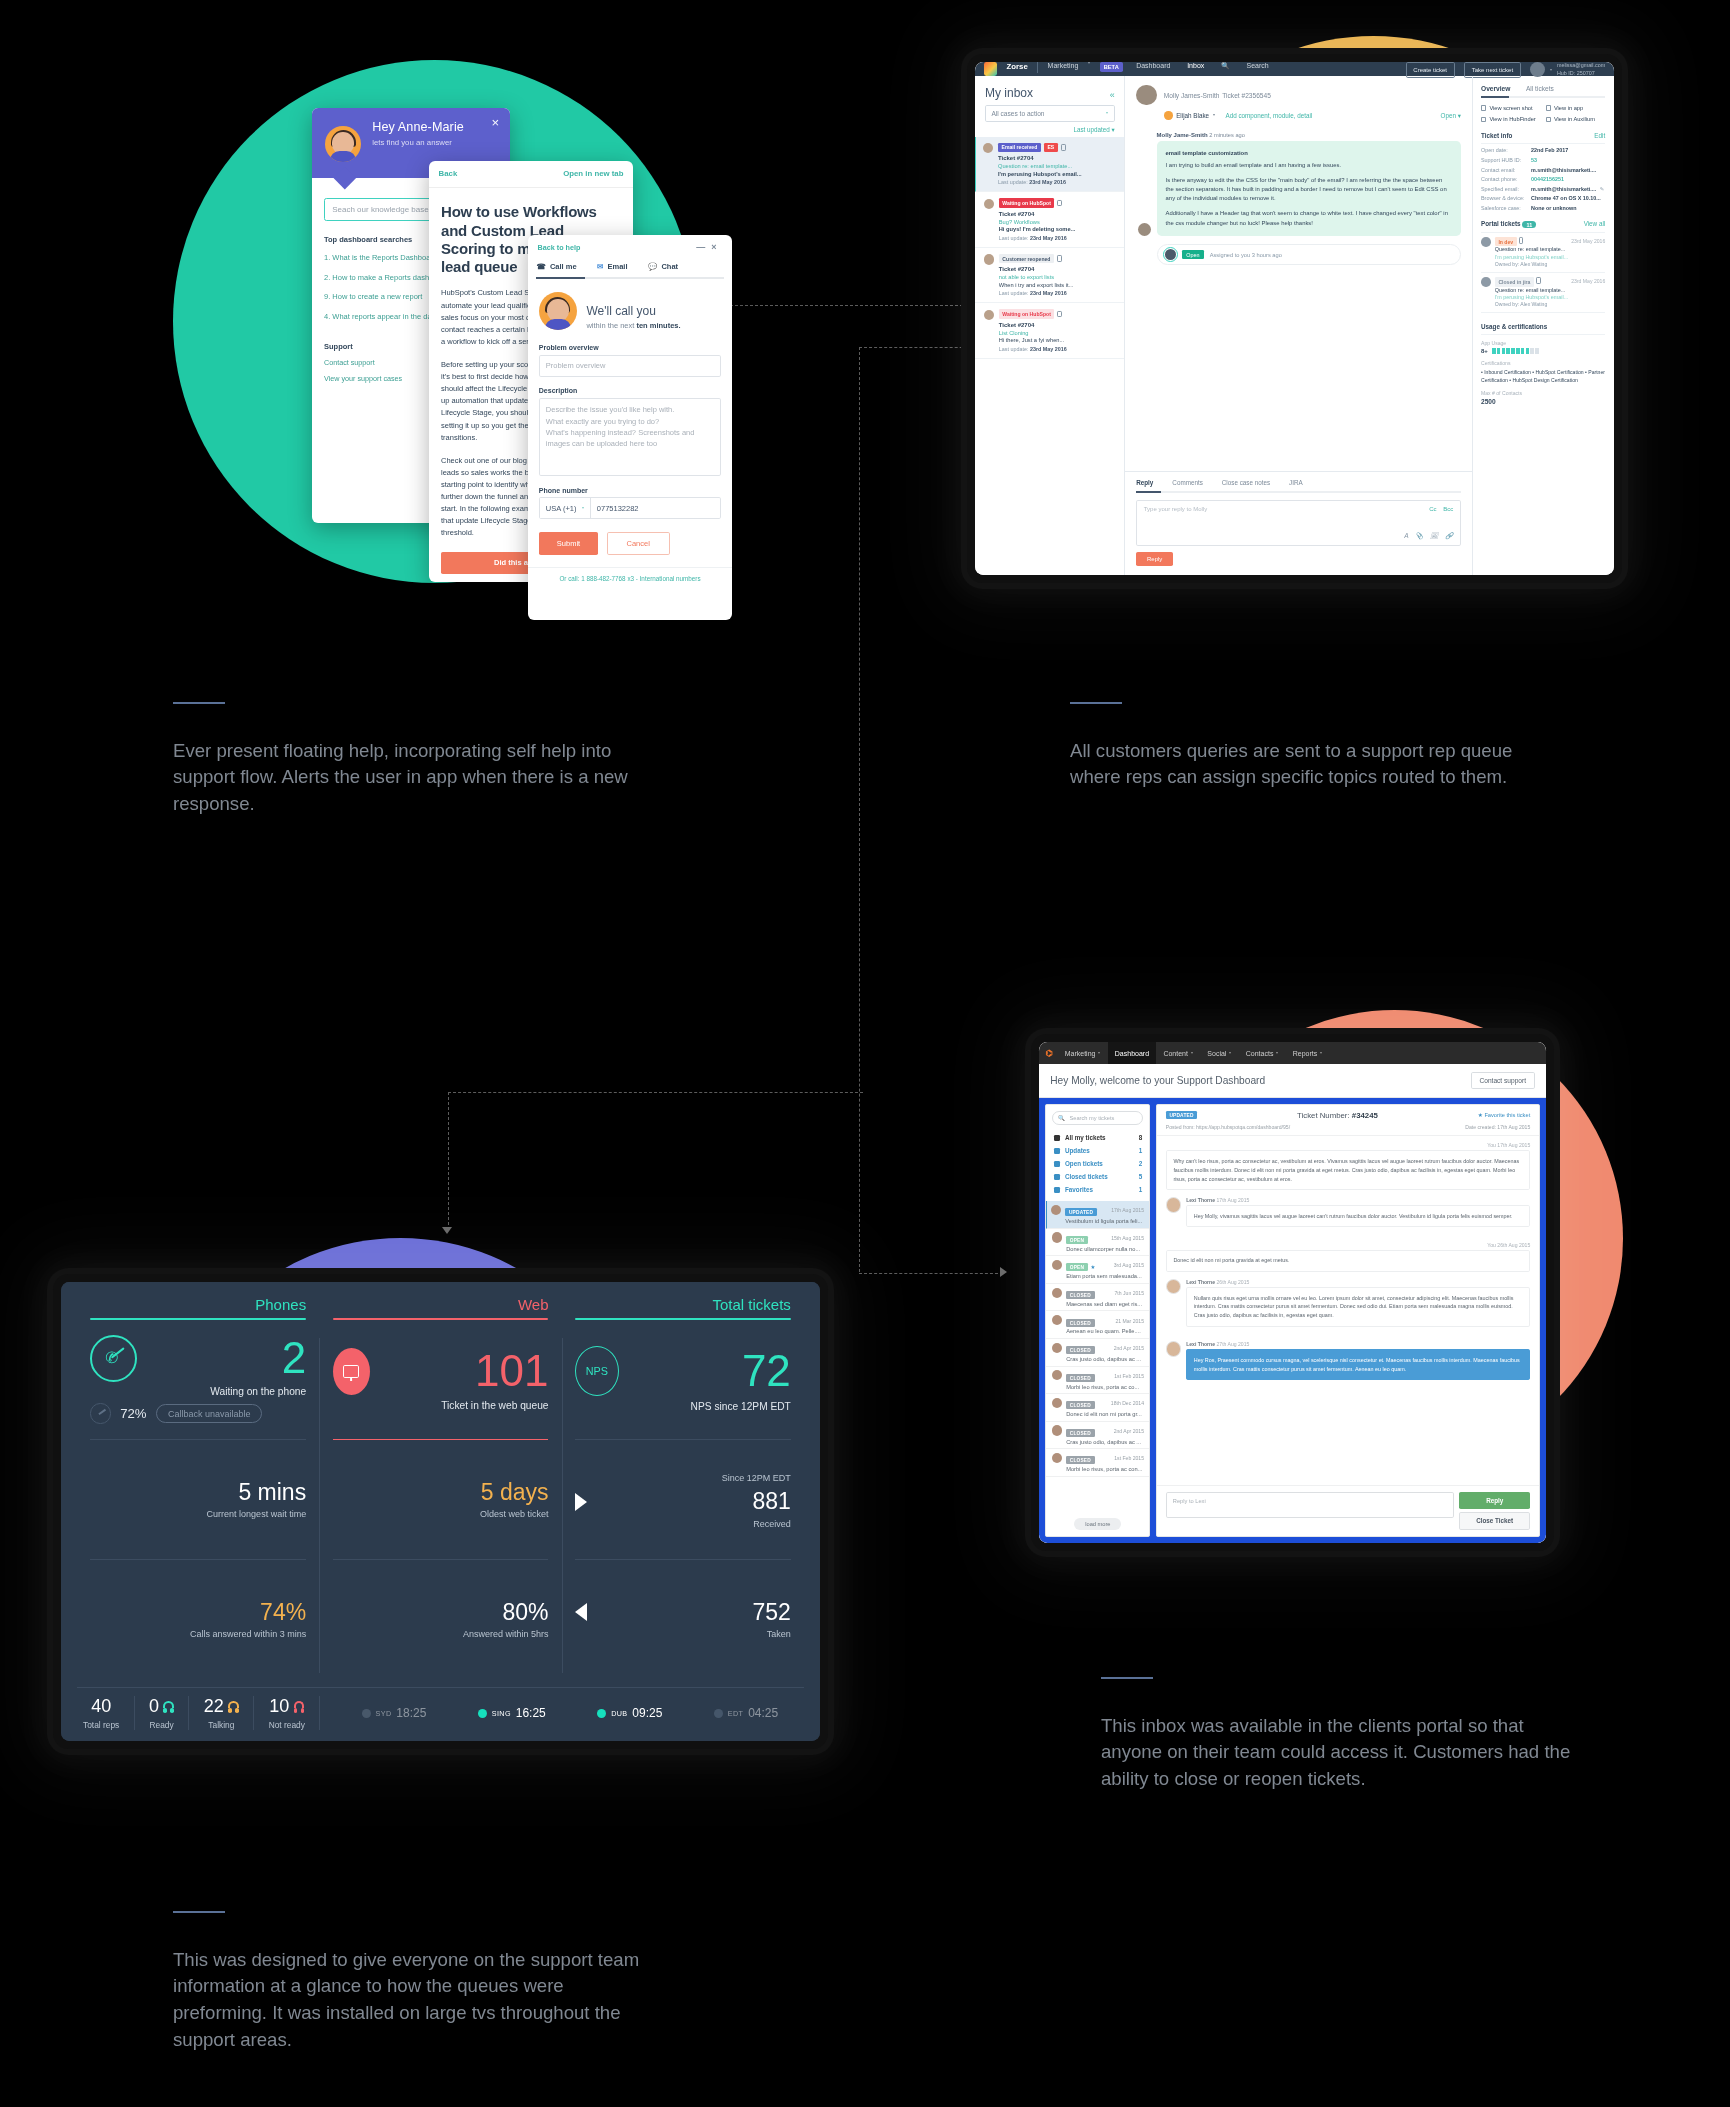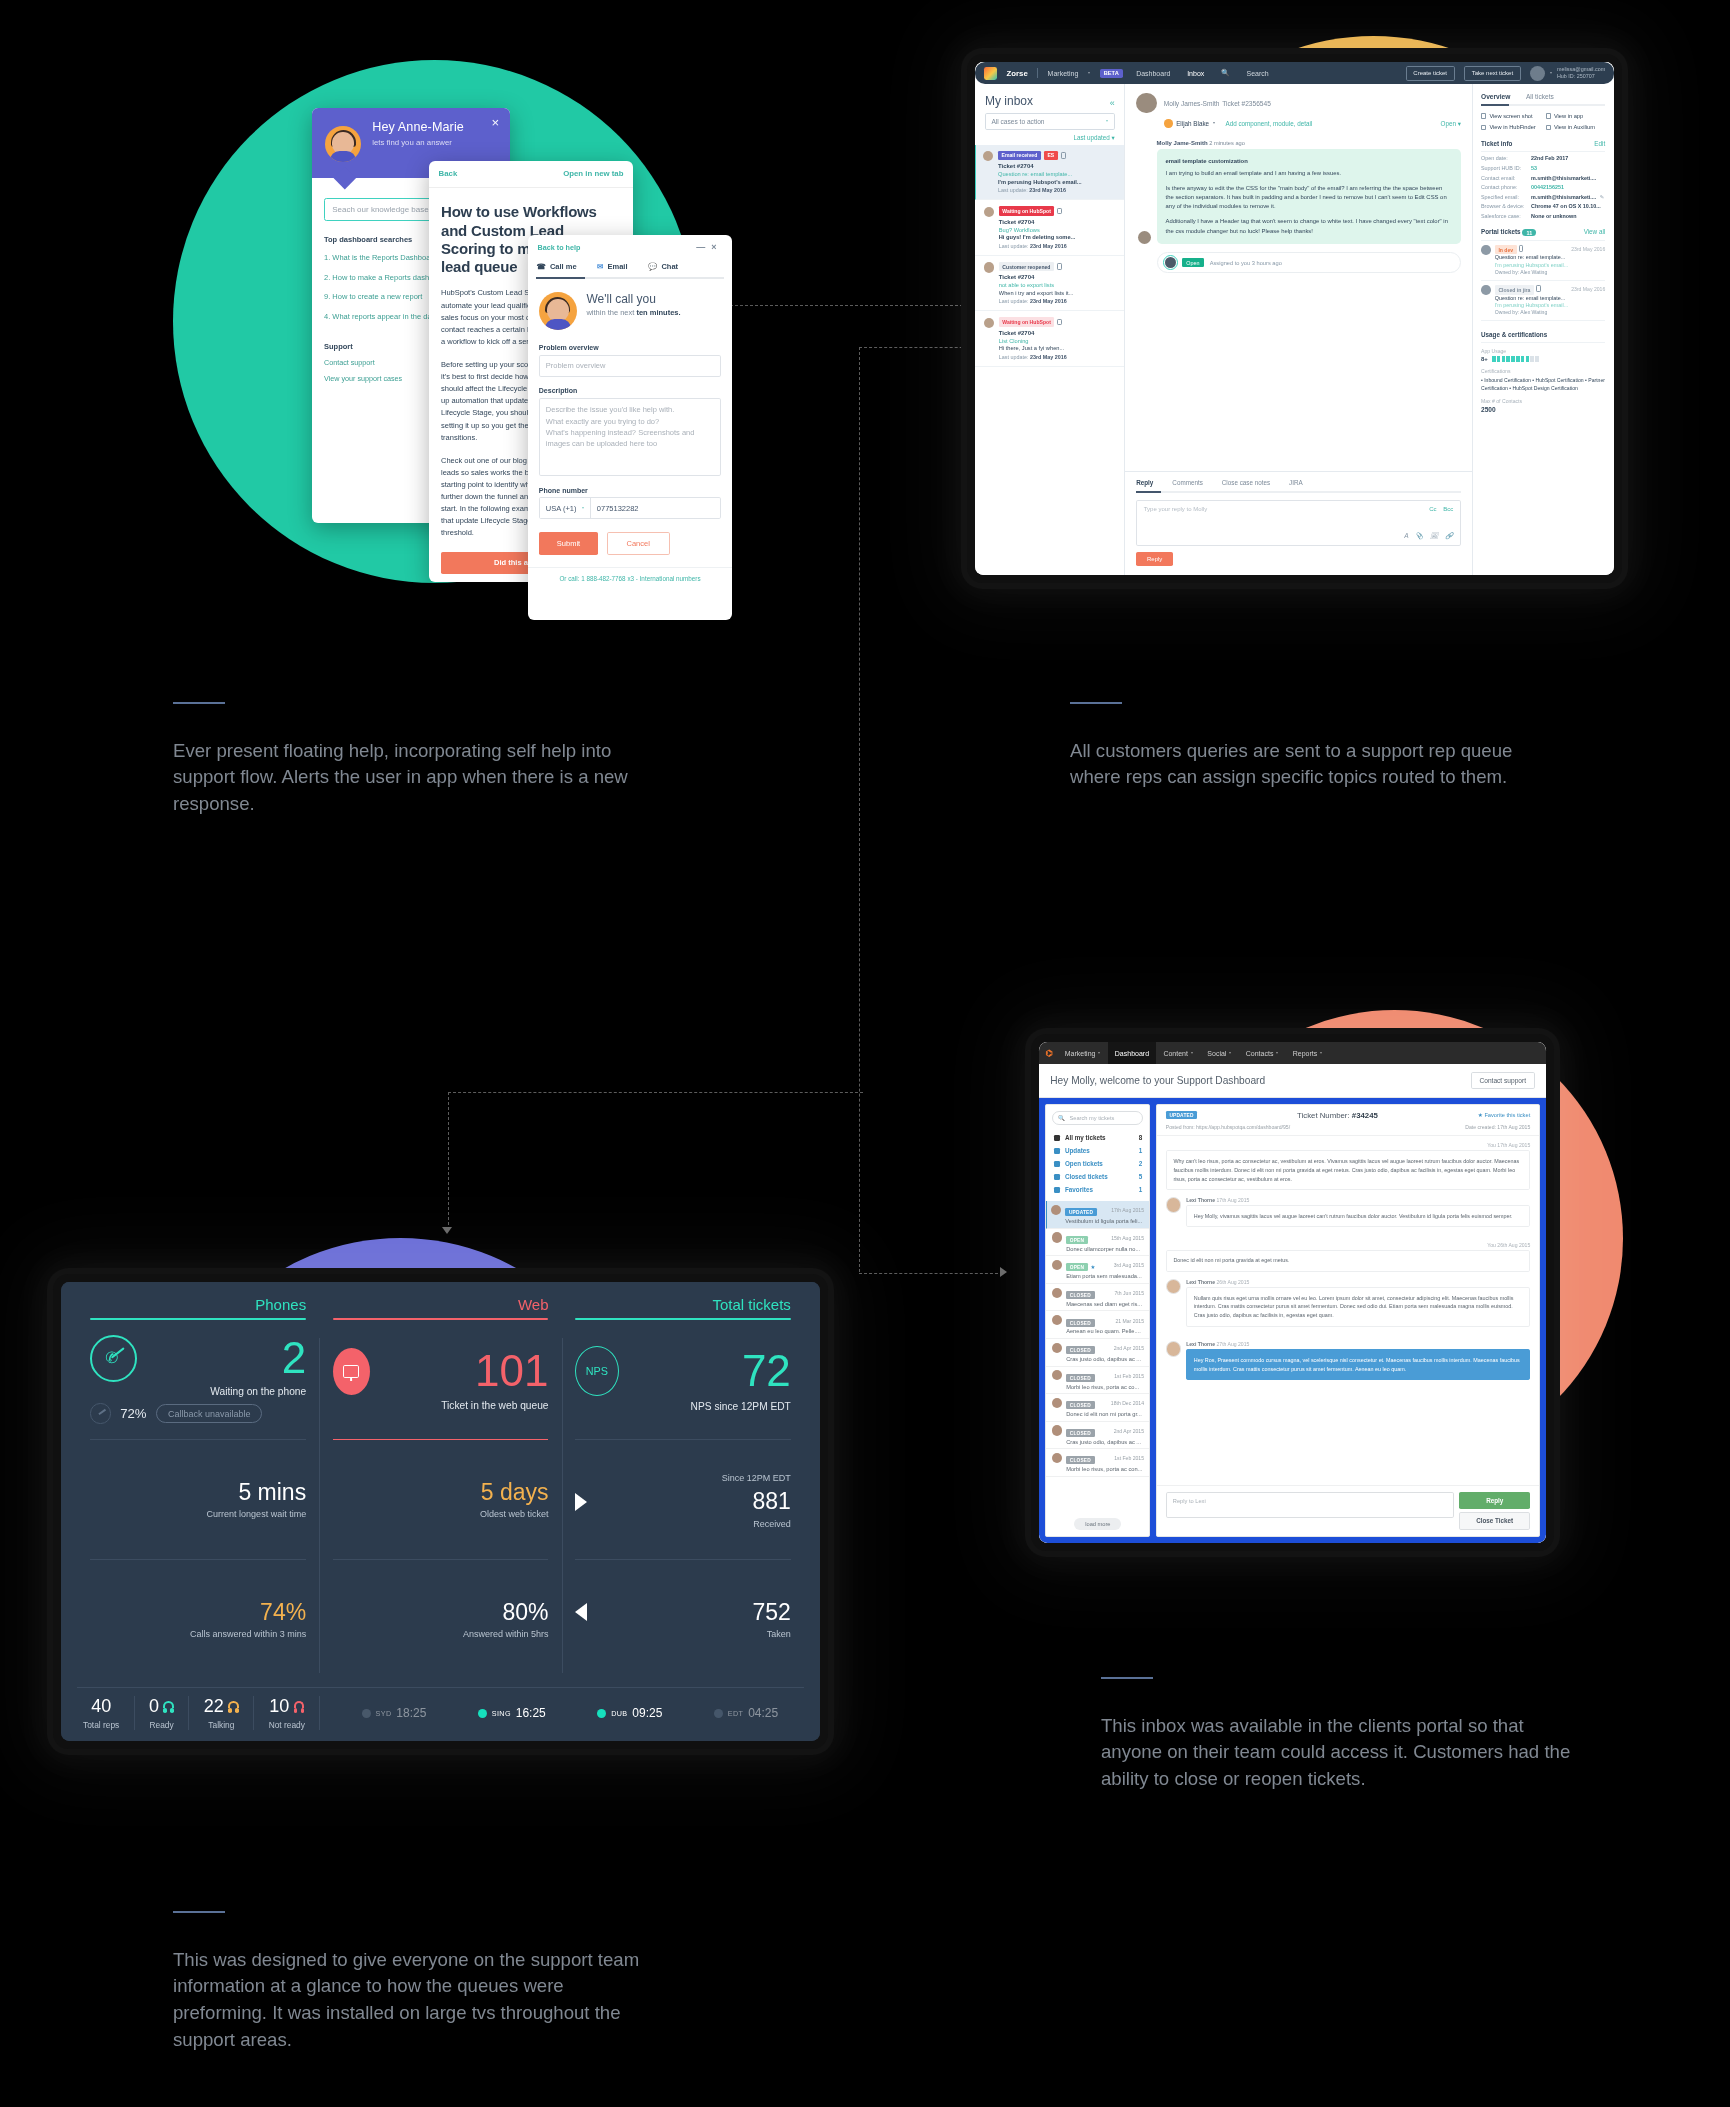--- a/index.html
+++ b/index.html
@@ -79,21 +79,21 @@
   .pB-foot span { color:#3fb6a8; }
 
   
   .pC { left:216px; top:163px; width:204px; height:385px; }
   .pC-bar { display:flex; align-items:center; justify-content:space-between; padding:7.2px 9.6px; font-size:7.2px; color:#3fb6a8; font-weight:600;}
   .pC-bar .wins { color:#7c8a99; font-size:9px; letter-spacing:6px;}
   .pC-tabs { display:flex; padding:0 8.4px; gap:20.4px; font-size:7.5px; color:#33475b; font-weight:600;}
   .pC-tab { padding:2.4px 0 6px; display:flex; align-items:center; gap:4.2px;}
   .pC-tabline { height:1.8px; background:#e6e9ec; margin:0 8.4px 0; position:relative;}
   .pC-tabline i { position:absolute; left:0; top:0; height:1.8px; width:49px; background:#44566c; display:block;}
-  .pC-hero { display:flex; align-items:flex-start; gap:9.6px; padding:13.2px 10.8px 3.6px;}
+  .pC-hero { display:flex; align-items:flex-end; gap:9.6px; padding:13.2px 10.8px 3.6px;}
   .pC-av { width:38px; height:38px; border-radius:50%; background:#f5a33f; position:relative; overflow:hidden; flex:0 0 38px;}
   .pC-av .face { position:absolute; left:8.4px; top:7.2px; width:21.6px; height:21.6px; border-radius:50% 50% 45% 45%; background:#e8b896;}
   .pC-av .hair { position:absolute; left:6.6px; top:4.8px; width:25px; height:16px; border-radius:12.6px 12.6px 2.4px 2.4px; background:#3b2a22;}
   .pC-av .body { position:absolute; left:6px; bottom:-4.8px; width:26.4px; height:15.6px; border-radius:9.6px 9.6px 0 0; background:#4e55c4;}
   .pC-h { font-size:12px; color:#44566c; font-weight:400;}
   .pC-s { font-size:7.5px; color:#7c8a99; margin-top:2.4px;}
   .pC-s b { color:#33475b; }
   .fld-l { font-size:7px; font-weight:700; color:#33475b; margin:10.8px 10.8px 3.6px;}
   .fld { margin:0 10.8px; border:0.6px solid #dfe3e8; border-radius:1.8px; padding:5.4px 6px; font-size:7.5px; color:#aab1b9; background:#fff;}
   .fld.area { height:78px; line-height:1.5; }
@@ -101,21 +101,21 @@
   .ph-cc { padding:5.4px 6px; font-size:7.5px; color:#44566c; border-right:0.6px solid #dfe3e8; display:flex; align-items:center; gap:5.4px; background:#fff;}
   .ph-n { padding:5.4px 6px; font-size:7.5px; color:#44566c; flex:1;}
   .pC-acts { display:flex; gap:8.4px; margin:13.2px 10.8px 0;}
   .btn-sub { background:#f2785c; color:#fff; padding:6.6px 18px; border-radius:1.8px; font-size:7.5px;}
   .btn-can { border:0.6px solid #f6c0b1; color:#f2785c; padding:6px 19px; border-radius:1.8px; font-size:7.5px;}
   .pC-foot { margin-top:12px; border-top:0.6px solid #eef1f3; padding:7.2px 0; text-align:center; font-size:6.3px; color:#aab1b9;}
   .pC-foot span { color:#3fb6a8; }
 
   
   .ib { position:absolute; inset:0; background:#fff; font-size:6.6px; color:#33475b; display:flex; flex-direction:column;}
-  .ib-top { height:22px; background:#2d3e50; display:flex; align-items:center; padding:0 8.4px; gap:9.6px; color:#cfd6dd; font-size:7px;border-radius:10px;}
+  .ib-top { height:14px; background:#2d3e50; display:flex; align-items:flex-start; padding:0 8.4px; gap:9.6px; color:#cfd6dd; font-size:7px;}
   .ib-logo { width:13.2px; height:13.2px; border-radius:2.4px; background:linear-gradient(135deg,#ff6b35,#f7c948 55%,#2ec4b6); }
   .ib-brand { color:#fff; font-weight:700; font-size:7.8px;}
   .ib-sep { width:0.6px; height:10.2px; background:#566a7e;}
   .ib-beta { background:#5d60cc; color:#fff; font-size:5.7px; font-weight:700; padding:1.8px 4.2px; border-radius:1.8px;}
   .ib-navitem { padding:0 3.6px; }
   .ib-navitem.active { color:#fff; }
   .ib-spacer { flex:1; }
   .ib-btn { border:0.6px solid #6a7d90; border-radius:1.8px; padding:3.6px 6.6px; font-size:6px; color:#e6ebf0;}
   .ib-user { display:flex; align-items:center; gap:4.8px;}
   .ib-uav { width:15px; height:15px; border-radius:50%; background:#6e7d8c;}

